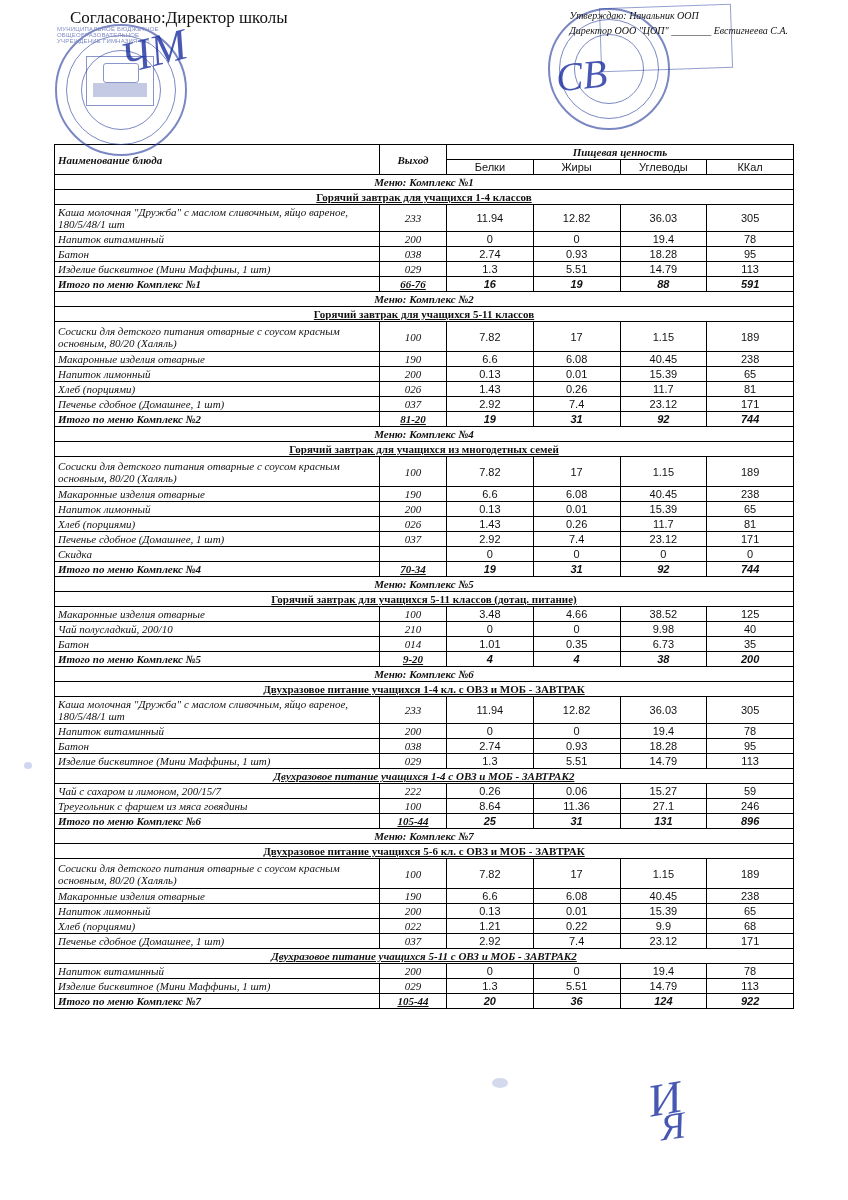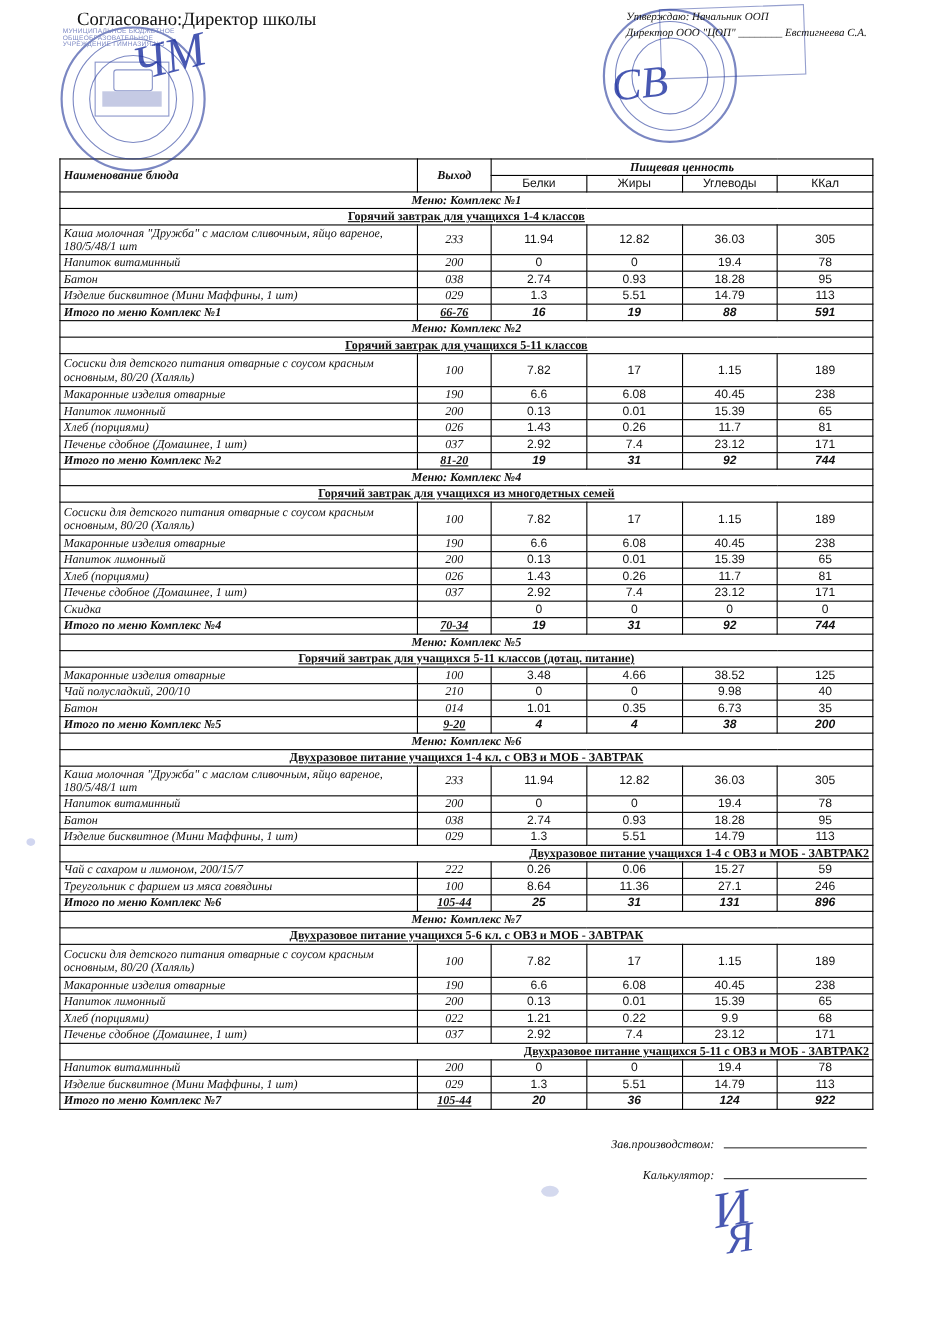--- a/index.html
+++ b/index.html
@@ -79,22 +79,22 @@
   }
   .sub-title td{
     border:none;
     text-align:center;
     font-weight:bold;
     font-size:11px;
     text-decoration:underline;
     padding-top:1px;padding-bottom:3px;
   }
   .inner-title td{
-    text-align:right;
-    font-weight:bold;
+    text-align:center;
+    font-weight:bold;font-style:italic;
     font-size:10.5px;
     text-decoration:underline;
     padding-top:2px;padding-bottom:2px;
   }
   .total td{
     font-weight:bold;font-style:italic;
     font-size:10.5px;
   }
   .total .c-out{text-decoration:underline;}
   .total .c-n{font-weight:bold;font-family:"Liberation Sans",sans-serif;}
@@ -559,23 +559,13 @@
           <td class="c-name">Итого по меню Комплекс №7</td>
           <td class="c-out">105-44</td>
           <td class="c-n">20</td>
           <td class="c-n">36</td>
           <td class="c-n">124</td>
           <td class="c-n">922</td>
         </tr>
       </tbody>
   </table>
 
-  <div class="footer">
-    <div class="foot-line f1">
-      <span>Зав.производством:</span>
-      <span class="ln"></span>
-    </div>
-    <div class="foot-line f2">
-      <span>Калькулятор:</span>
-      <span class="ln"></span>
-    </div>
-  </div>
 </div>
 
 </body></html>

